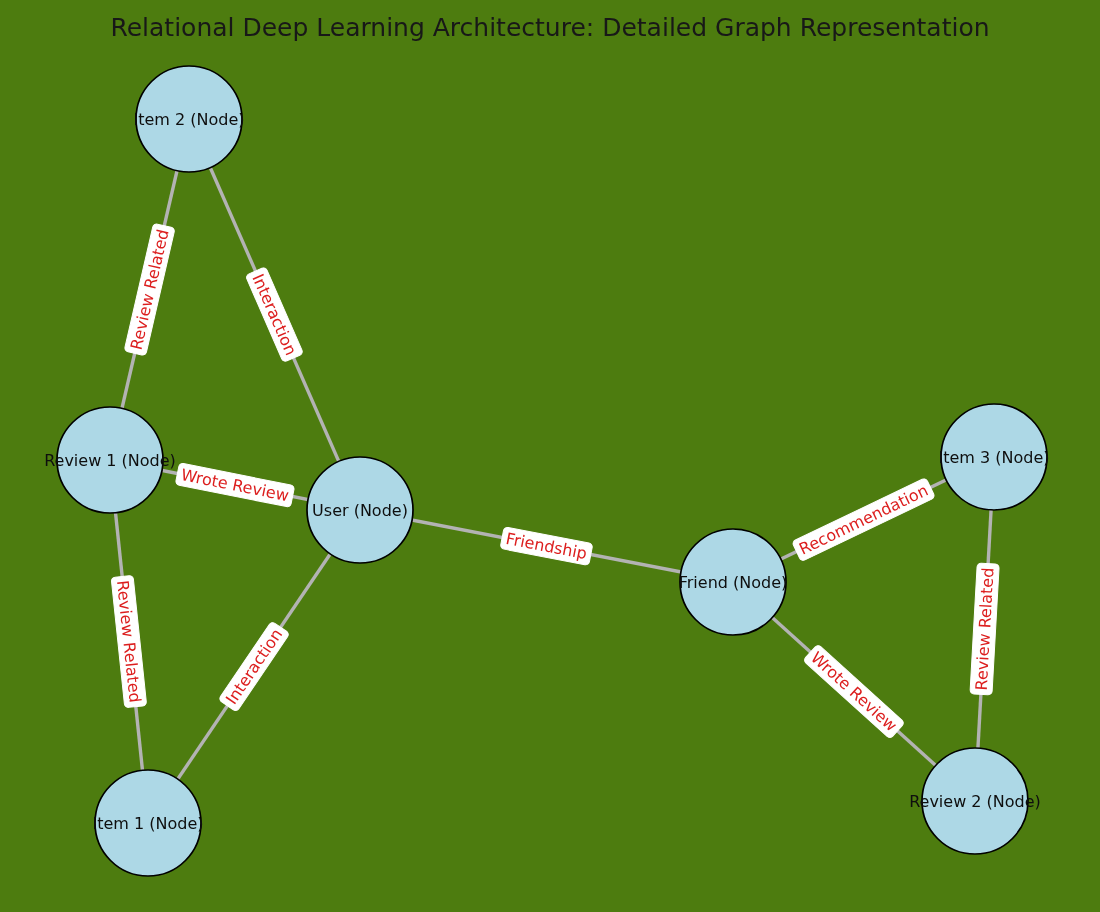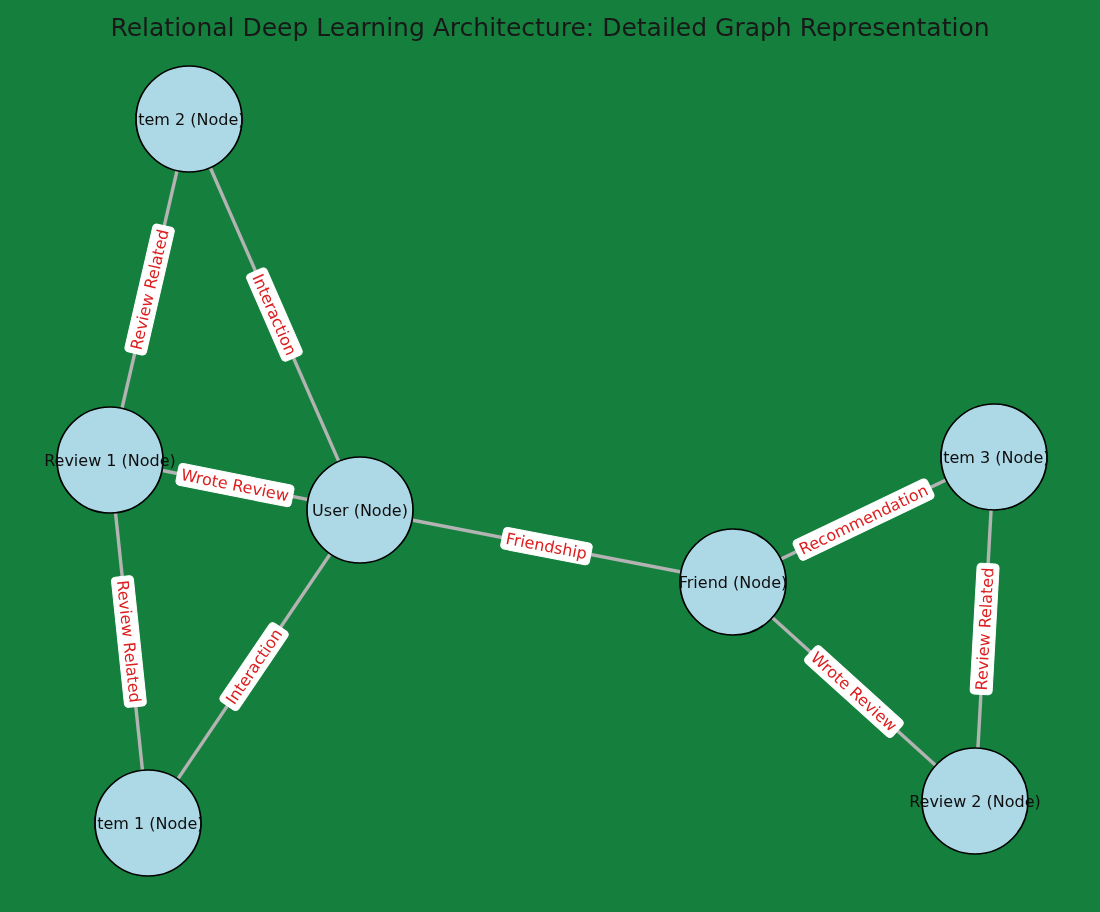--- a/index.html
+++ b/index.html
@@ -5,21 +5,21 @@
   html, body {
     margin: 0;
     padding: 0;
     background: #ffffff;
     font-family: "DejaVu Sans", "Liberation Sans", sans-serif;
   }
   .figure {
     position: relative;
     width: 1100px;
     height: 912px;
-    background: #15803d;
+    background: #4d7c0f;
     overflow: hidden;
   }
   svg.graph {
     position: absolute;
     left: 0;
     top: 0;
     width: 1100px;
     height: 912px;
     display: block;
   }

